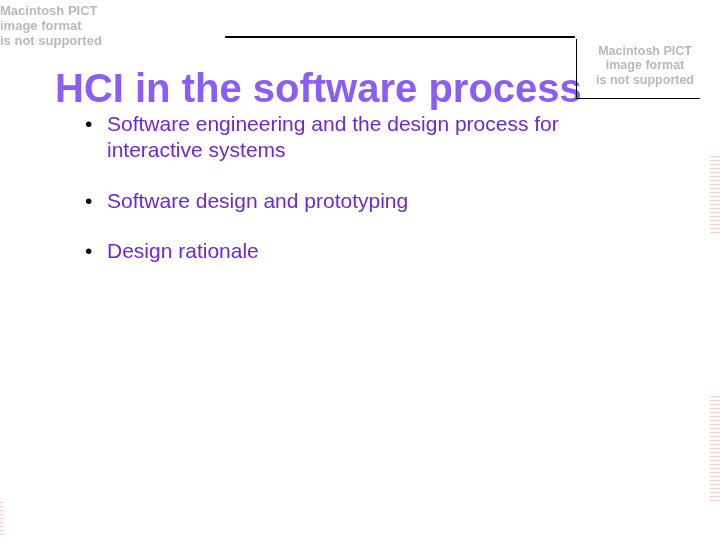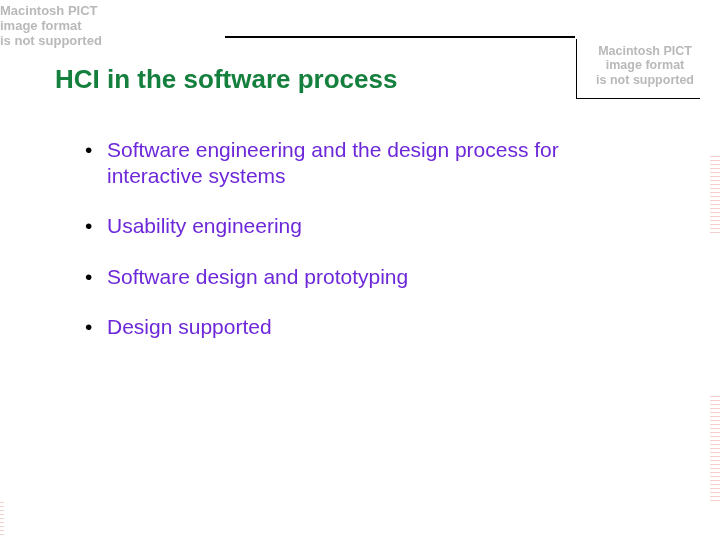--- a/index.html
+++ b/index.html
@@ -9,24 +9,23 @@
     background: #ffffff;
     position: relative;
   }
   .slide {
     position: relative;
     width: 720px;
     height: 540px;
     padding: 65px 75px 40px 55px;
   }
   .title {
-    font-size: 26px;
+    font-size: 40px;
     font-weight: bold;
-    color: #15803d;
-    margin-bottom: 42px;
+    color: #8b5cf6;
     line-height: 1.15;
   }
   .bullets {
     list-style: none;
     padding-left: 30px;
   }
   .bullets li {
     font-size: 21px;
     color: #6d28d9;
     line-height: 1.25;
@@ -122,22 +121,21 @@
 
   <div class="pict-box-tr"></div>
   <div class="pict-error pict-tr"><span>Macintosh PICT</span>
 <span>image format</span>
 <span>is not supported</span></div>
 
   <h1 class="title">HCI in the software process</h1>
 
   <ul class="bullets">
     <li><span>Software engineering and the design process for interactive systems</span></li>
-    <li><span>Usability engineering</span></li>
     <li><span>Software design and prototyping</span></li>
-    <li><span>Design supported</span></li>
+    <li><span>Design rationale</span></li>
   </ul>
 
   <div class="red-strip red-right-1"></div>
   <div class="red-strip red-right-2"></div>
   <div class="red-strip red-left-1"></div>
 
 </div>
 
 </body></html>

